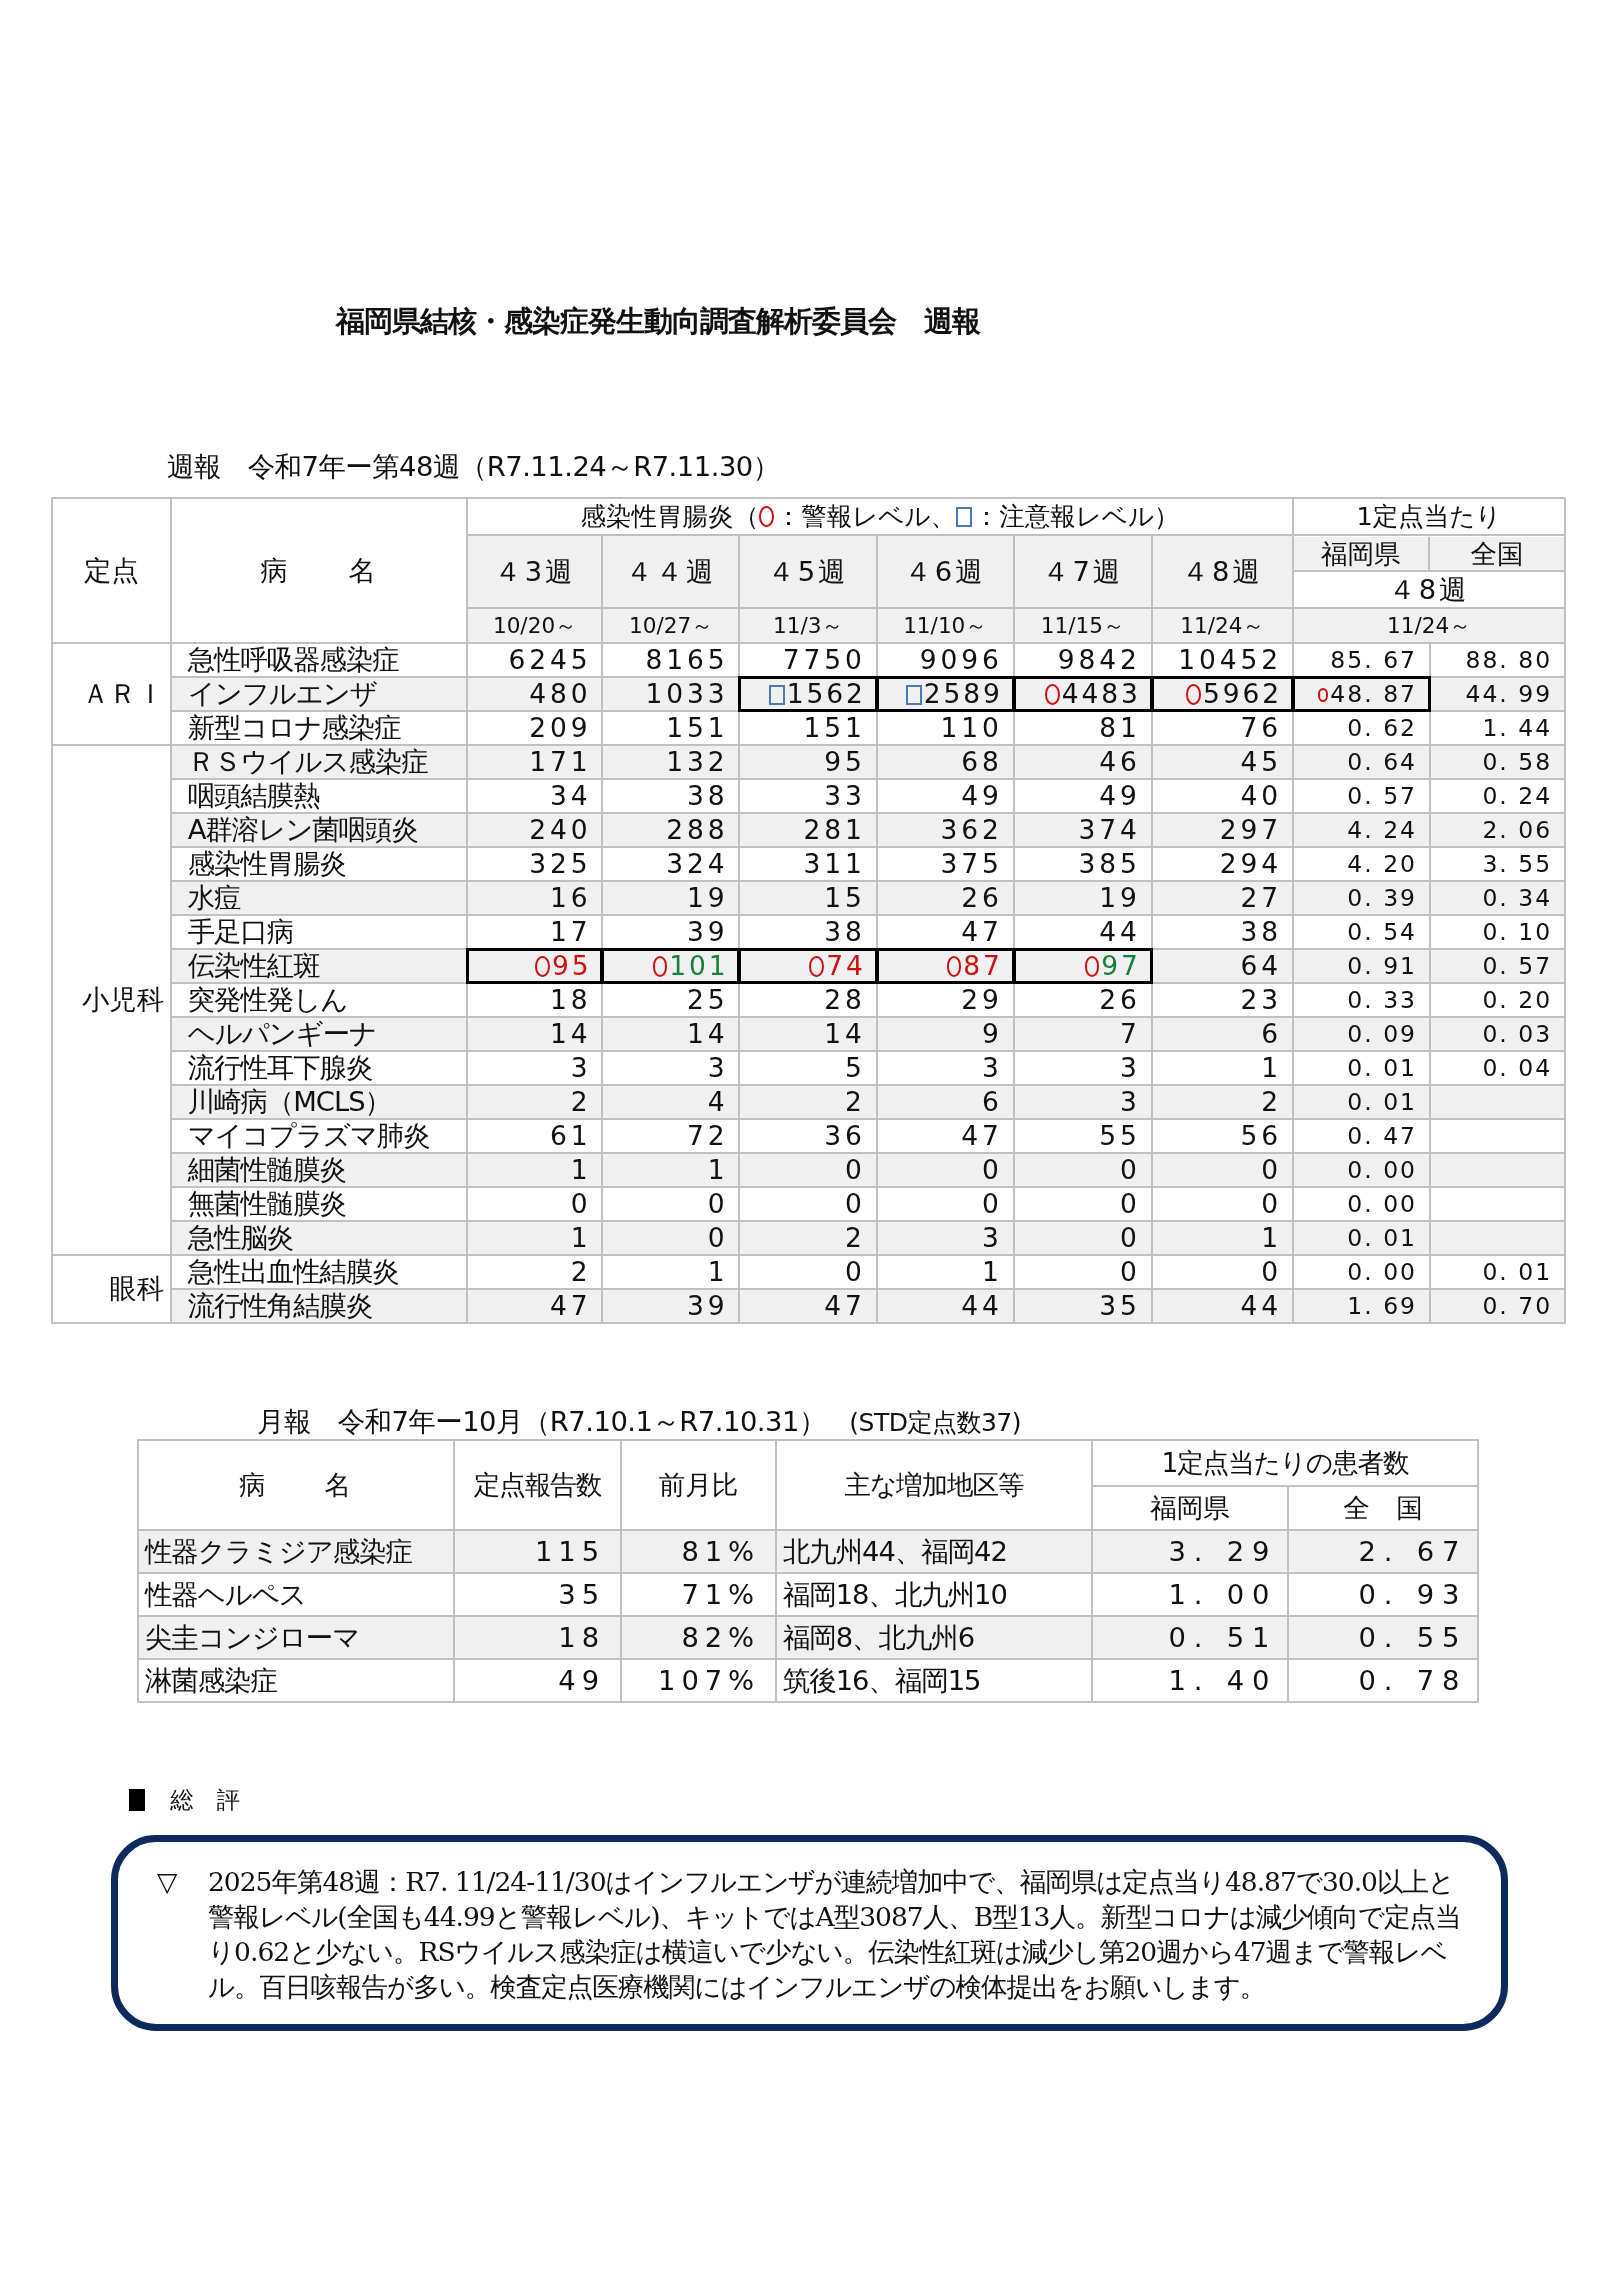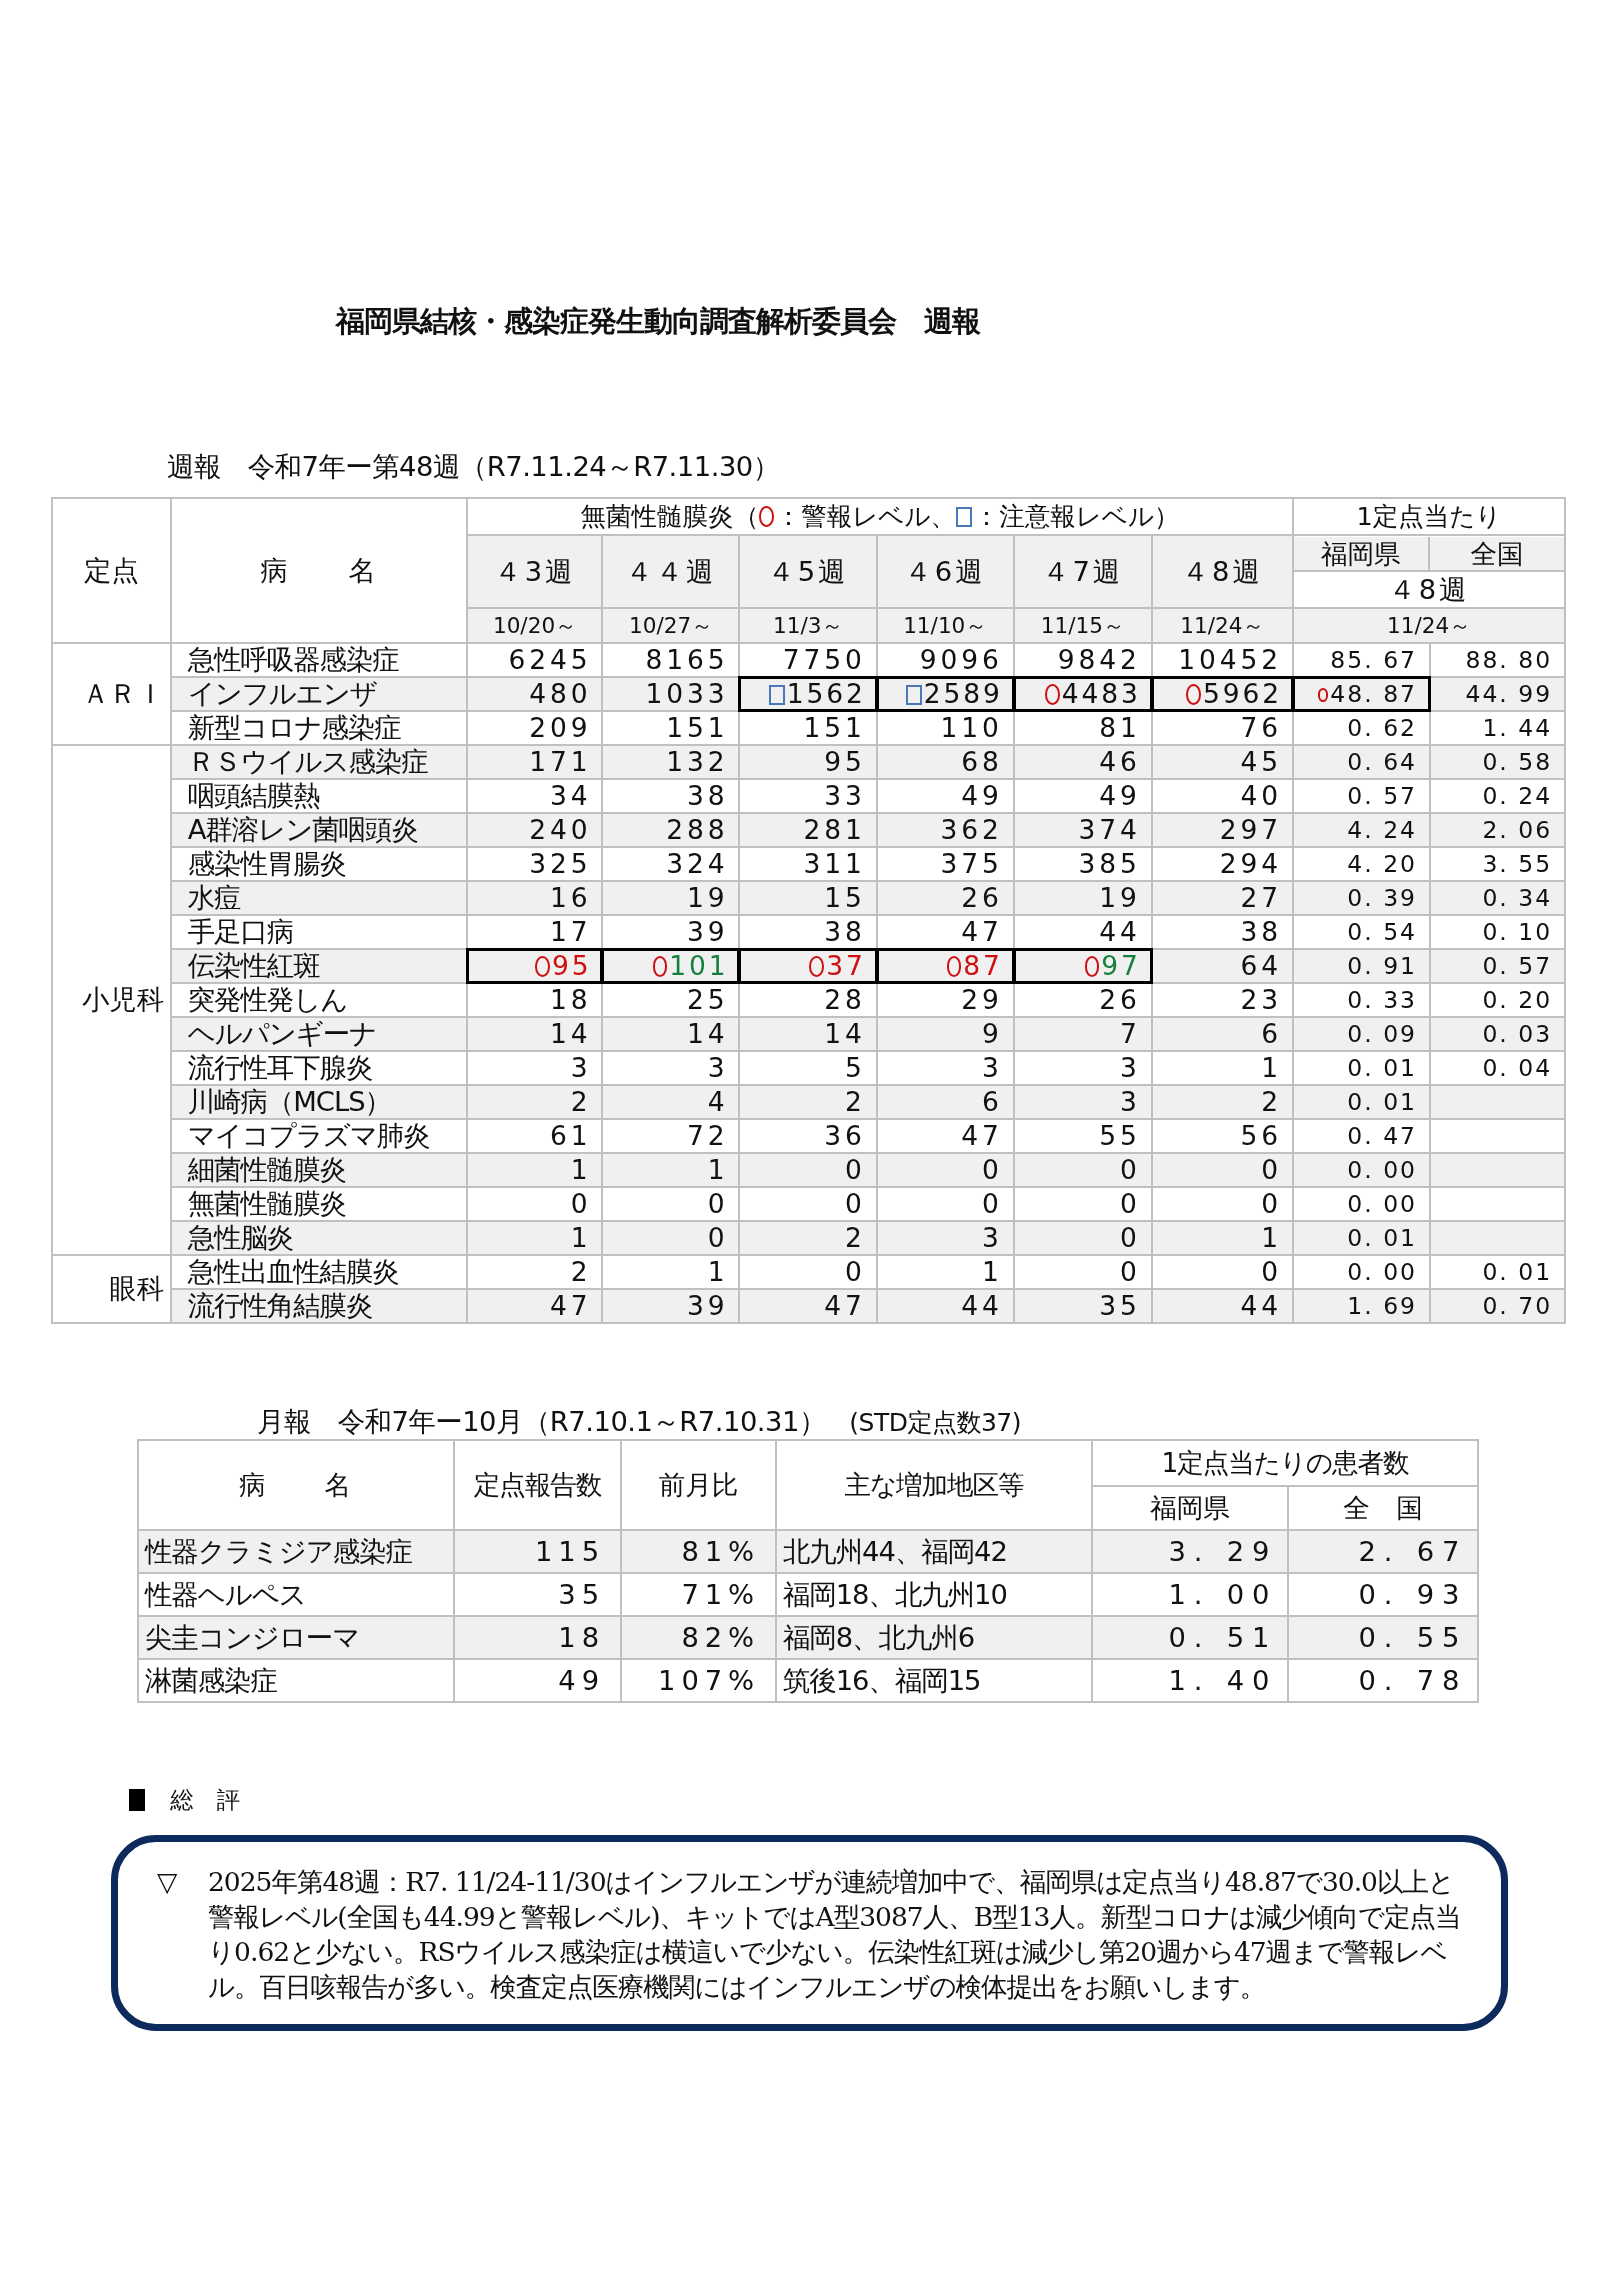--- a/index.html
+++ b/index.html
@@ -58,21 +58,21 @@
       <col style="width:137px">
       <col style="width:140px">
     <col style="width:136px">
       <col style="width:134px">
   </colgroup>
   <thead>
     <tr>
       <th rowspan="3" class="hdr-white" style="font-size:27.4px">定点</th>
       <th rowspan="3" class="hdr-white" style="font-size:27.4px;letter-spacing:2px">病　　名</th>
       <th colspan="6" class="hdr-top">
-        <span>無菌性髄膜炎（</span><span class="warn-circle"></span><span>：警報レベル、</span><span class="caution-box"></span><span>：注意報レベル）</span>
+        <span>感染性胃腸炎（</span><span class="warn-circle"></span><span>：警報レベル、</span><span class="caution-box"></span><span>：注意報レベル）</span>
       </th>
       <th colspan="2" class="hdr-top">1定点当たり</th>
     </tr>
     <tr>
       <th rowspan="1" class="hdr-mid">４3週</th>
       <th class="hdr-mid">４４週</th>
       <th class="hdr-mid">４5週</th>
       <th class="hdr-mid">４6週</th>
       <th class="hdr-mid">４7週</th>
       <th class="hdr-mid">４8週</th>
@@ -193,21 +193,21 @@
         <td class="num c"><span>47</span></td>
         <td class="num c"><span>44</span></td>
         <td class="num c"><span>38</span></td>
         <td class="rate c"><span>0. 54</span></td>
         <td class="rate c">0. 10</td>
       </tr>
       <tr class="dr alt">
         <td class="name c">伝染性紅斑</td>
         <td class="num c boxed" style="letter-spacing: 2.9px;"><span class="warn-circle"></span><span style="color: rgb(208, 16, 16);">95</span></td>
         <td class="num c boxed" style="letter-spacing: 2.9px;"><span class="warn-circle"></span><span style="color: #15803d;">101</span></td>
-        <td class="num c boxed" style="letter-spacing: 2.9px;"><span class="warn-circle"></span><span style="color: rgb(208, 16, 16);">37</span></td>
+        <td class="num c boxed" style="letter-spacing: 2.9px;"><span class="warn-circle"></span><span style="color: rgb(208, 16, 16);">74</span></td>
         <td class="num c boxed" style="letter-spacing: 2.9px;"><span class="warn-circle"></span><span style="color: rgb(208, 16, 16);">87</span></td>
         <td class="num c boxed" style="letter-spacing: 2.9px;"><span class="warn-circle"></span><span style="color: #15803d;">97</span></td>
         <td class="num c"><span>64</span></td>
         <td class="rate c"><span>0. 91</span></td>
         <td class="rate c">0. 57</td>
       </tr>
       <tr class="dr">
         <td class="name c">突発性発しん</td>
         <td class="num c"><span>18</span></td>
         <td class="num c"><span>25</span></td>

